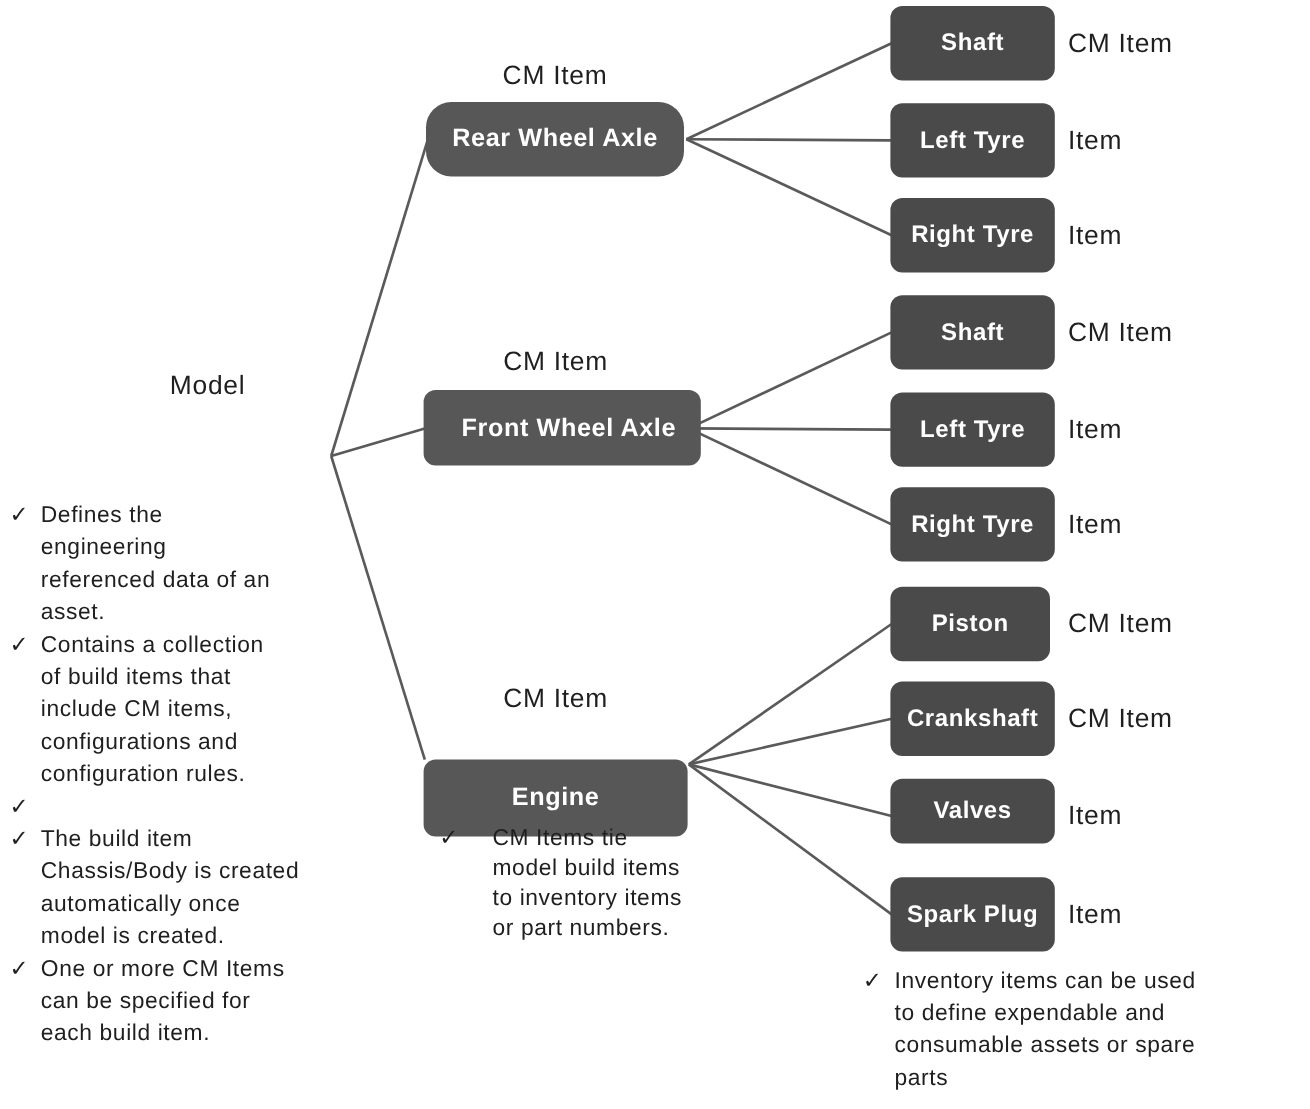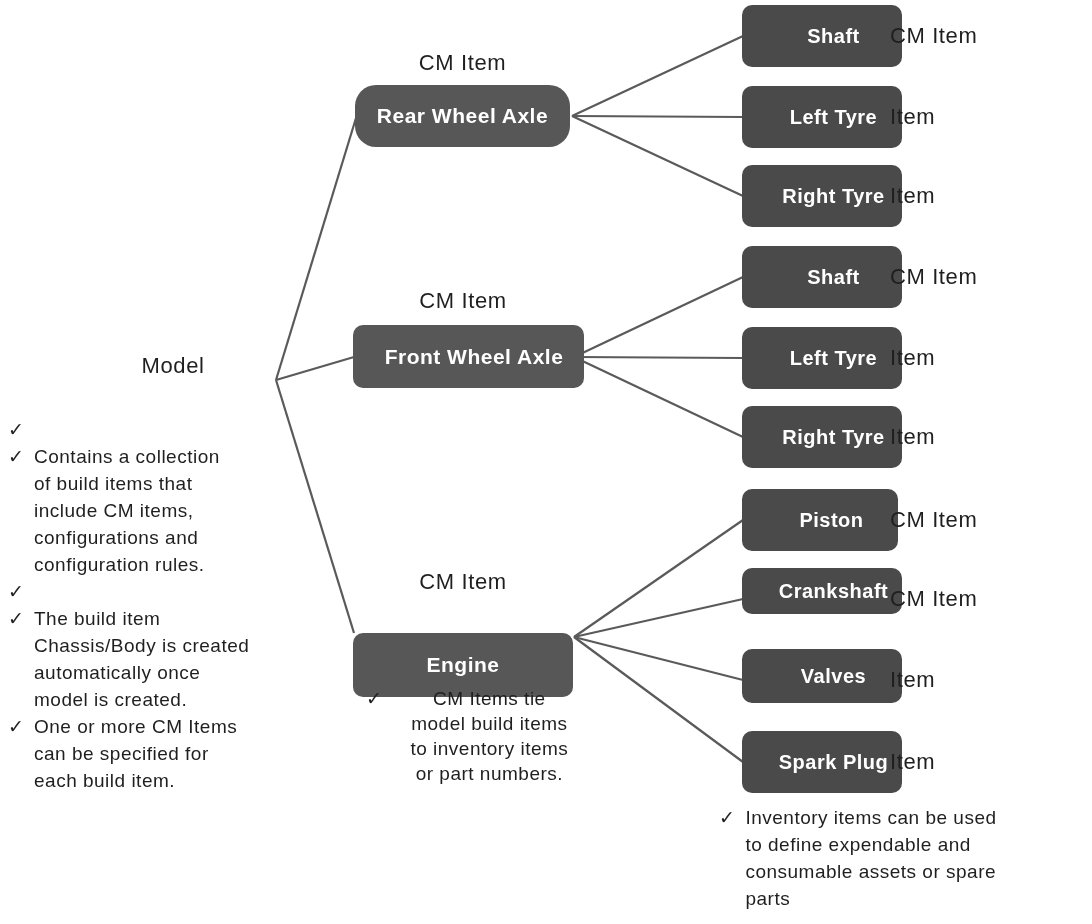--- a/index.html
+++ b/index.html
@@ -5,32 +5,32 @@
   html,body{margin:0;padding:0;background:#ffffff;}
   body{font-family:"Liberation Sans","DejaVu Sans",sans-serif;color:var(--text,#222);}
   .canvas{position:relative;width:1092px;height:924px;background:#ffffff;overflow:hidden;}
   .edges{position:absolute;left:0;top:0;z-index:0;}
   .edges line{stroke:var(--line,#5a5a5a);stroke-width:2.2;}
   .box{position:absolute;z-index:1;display:flex;align-items:center;justify-content:center;
        color:var(--box_text,#fff);font-weight:bold;border-radius:10px;text-align:center;
        letter-spacing:0.5px;}
   .root-box{background:var(--root_box,#9b9b9b);font-size:20px;line-height:1.35;white-space:pre-line;}
   .branch-box{background:var(--branch_box,#575757);font-size:21px;}
-  .leaf-box{background:var(--leaf_box,#4a4a4a);font-size:20px;padding-left:23px;}
+  .leaf-box{background:var(--leaf_box,#4a4a4a);font-size:20px;}
   .tag-label{position:absolute;z-index:1;font-size:22px;letter-spacing:0.6px;color:var(--text,#222);
        display:flex;align-items:center;}
   .centered{justify-content:center;text-align:center;}
   .note{position:absolute;z-index:1;display:flex;align-items:flex-start;letter-spacing:0.5px;}
   .note .check{flex:0 0 auto;font-size:19px;line-height:27px;}
   .note .note-text{white-space:pre-line;font-size:19px;line-height:27px;}
   ul.notes{list-style:none;margin:0;padding:0;position:absolute;z-index:1;}
   ul.notes li{display:flex;align-items:flex-start;margin:0;padding:0;letter-spacing:0.5px;}
   ul.notes .check{flex:0 0 26px;font-size:19px;line-height:27px;}
   ul.notes .note-text{white-space:pre-line;font-size:19px;line-height:27px;}
-  .tight .note-text{line-height:25px;text-align:center;}
+  .tight .note-text{line-height:25px;}
   .tight .check{line-height:25px;margin-right:28px;}
   .inv .check{margin-right:10px;}
 </style>
 </head>
 <body>
 
 <div class="canvas">
 
   <svg class="edges" width="1092" height="924" viewBox="0 0 1092 924">
     <line x1="276" y1="380" x2="356" y2="118"></line>
@@ -41,21 +41,21 @@
     <line x1="572" y1="116" x2="743" y2="196"></line>
     <line x1="574" y1="357" x2="743" y2="277"></line>
     <line x1="574" y1="357" x2="743" y2="358"></line>
     <line x1="574" y1="357" x2="743" y2="437"></line>
     <line x1="574" y1="637" x2="743" y2="520"></line>
     <line x1="574" y1="637" x2="743" y2="599"></line>
     <line x1="574" y1="637" x2="743" y2="680"></line>
     <line x1="574" y1="637" x2="743" y2="762"></line>
   </svg>
 
-  <div class="tag-label centered" style="left:73px;top:306px;width:200px;height:30px;margin-top:45px;">Model</div>
+  <div class="tag-label centered" style="left:73px;top:306px;width:200px;height:30px;">Model</div>
 
   <div class="tag-label centered" style="left:355px;top:49px;width:215px;height:28px;">CM Item</div>
   <div class="box branch-box" style="left:355px;top:85px;width:215px;height:62px;border-radius:21px;">
     <span>Rear Wheel Axle</span>
   </div>
 
   <div class="tag-label centered" style="left:353px;top:287px;width:220px;height:28px;">CM Item</div>
   <div class="box branch-box" style="left:353px;top:325px;width:220px;height:63px;padding-left:11px;">
     <span>Front Wheel Axle</span>
   </div>
@@ -93,38 +93,42 @@
   <div class="box leaf-box" style="left:742px;top:406px;width:137px;height:62px;">
     <span>Right Tyre</span>
   </div>
   <div class="tag-label" style="left:890px;top:422px;height:30px;">Item</div>
 
   <div class="box leaf-box" style="left:742px;top:489px;width:133px;height:62px;">
     <span>Piston</span>
   </div>
   <div class="tag-label" style="left:890px;top:505px;height:30px;">CM Item</div>
 
-  <div class="box leaf-box" style="left:742px;top:568px;width:137px;height:46px;">
+  <div class="box leaf-box" style="left:742px;top:568px;width:137px;height:62px;">
     <span>Crankshaft</span>
   </div>
   <div class="tag-label" style="left:890px;top:584px;height:30px;">CM Item</div>
 
   <div class="box leaf-box" style="left:742px;top:649px;width:137px;height:54px;">
     <span>Valves</span>
   </div>
   <div class="tag-label" style="left:890px;top:665px;height:30px;">Item</div>
 
   <div class="box leaf-box" style="left:742px;top:731px;width:137px;height:62px;align-items:center;">
     <span>Spark Plug</span>
   </div>
   <div class="tag-label" style="left:890px;top:747px;height:30px;">Item</div>
 
   <ul class="notes" style="left:8px;top:416px;width:304px;">
     <li>
       <span class="check">✓</span>
+      <span class="note-text">Defines the
+engineering
+referenced data of an
+asset.</span>
     </li>
     <li>
       <span class="check">✓</span>
       <span class="note-text">Contains a collection
 of build items that
 include CM items,
 configurations and
 configuration rules.</span>
     </li>
     <li>

